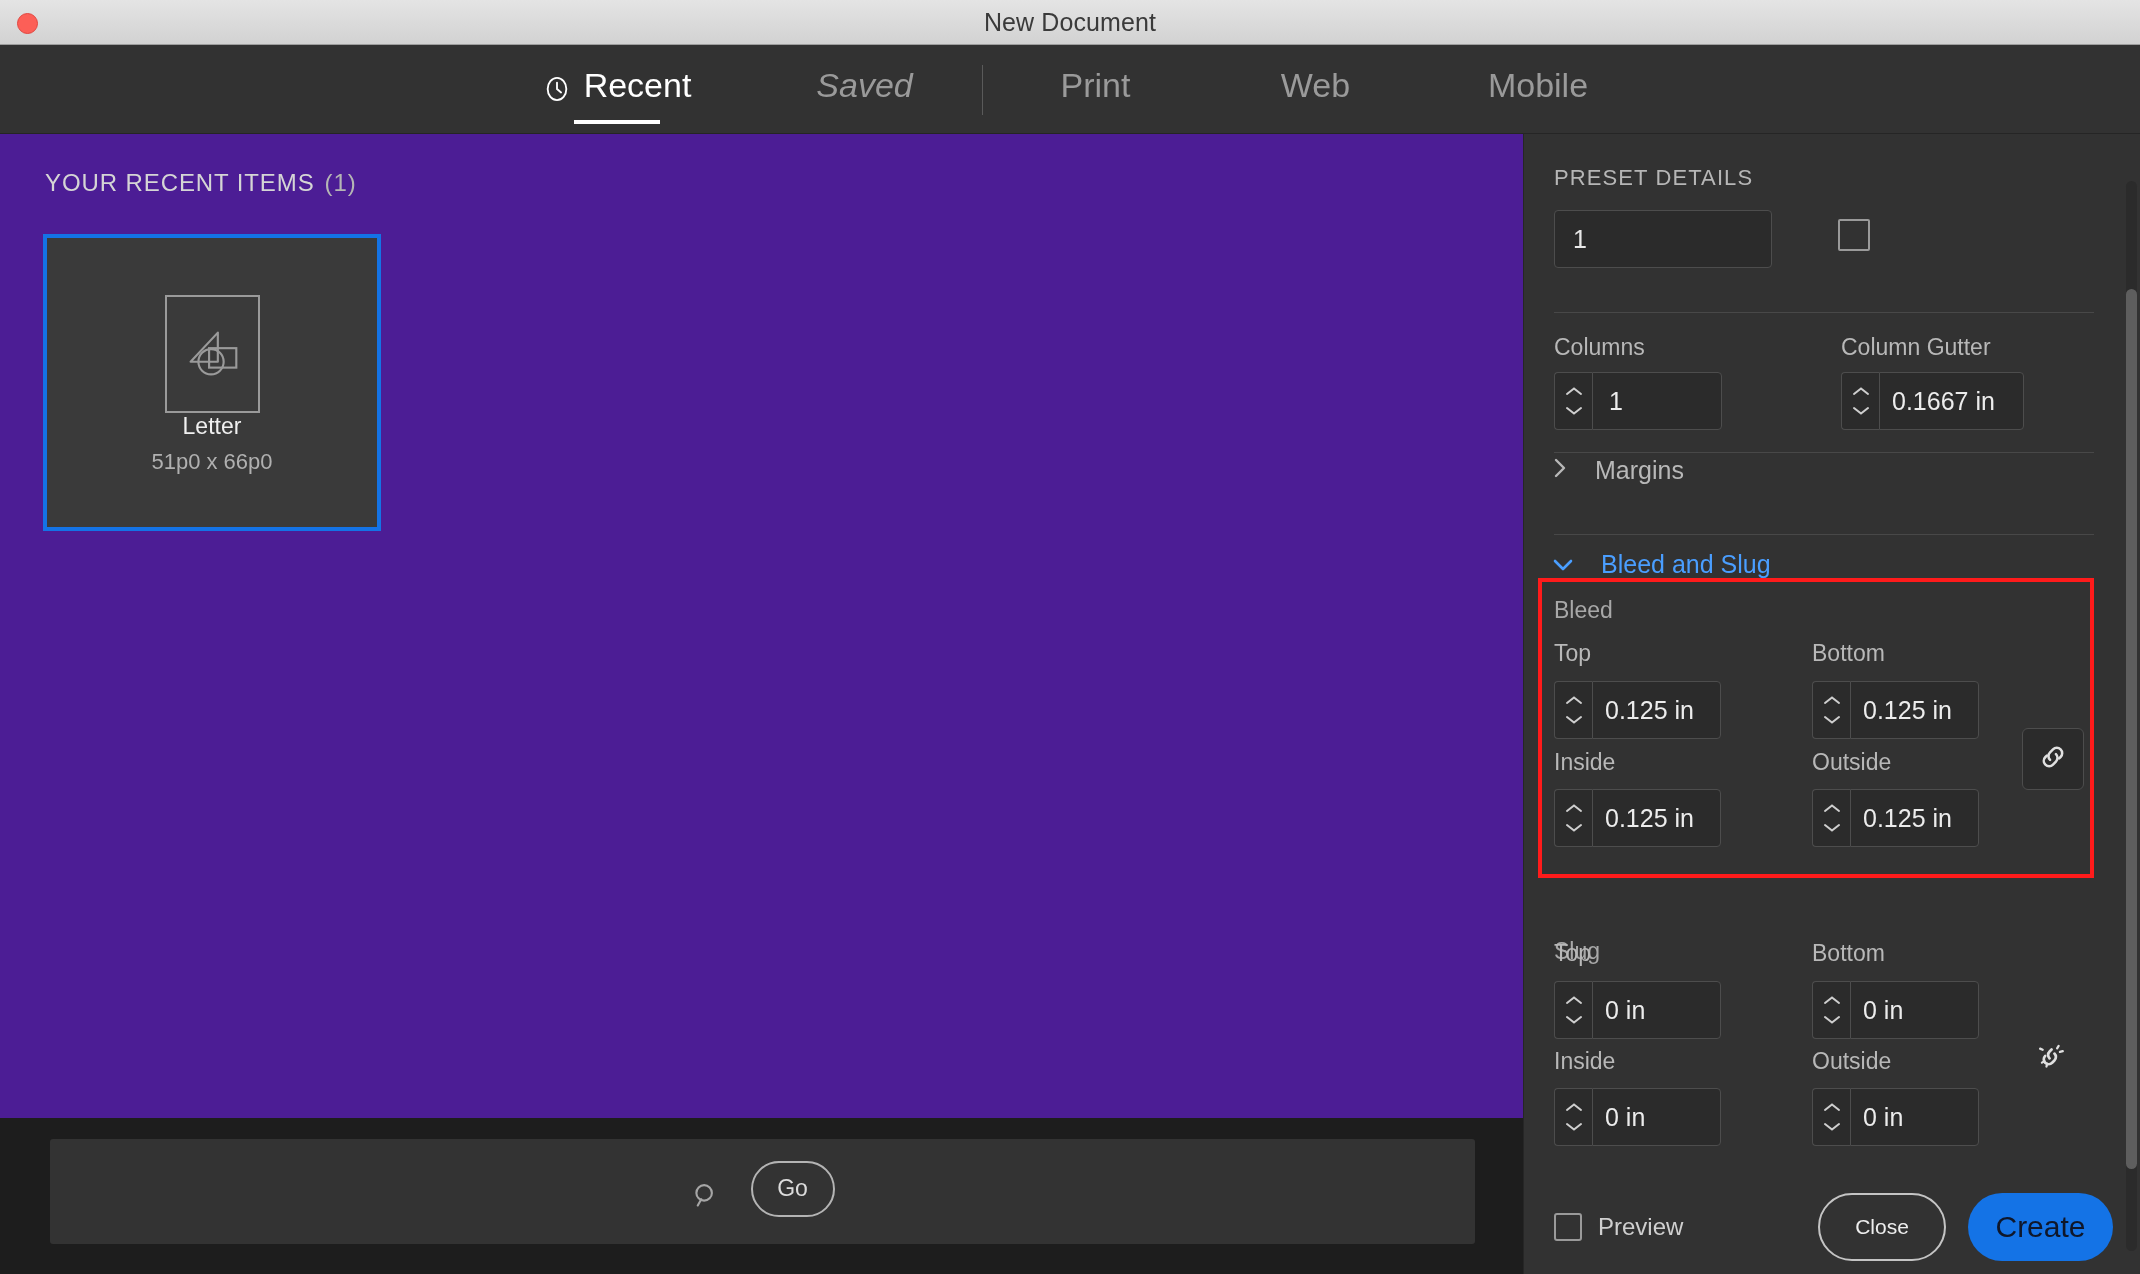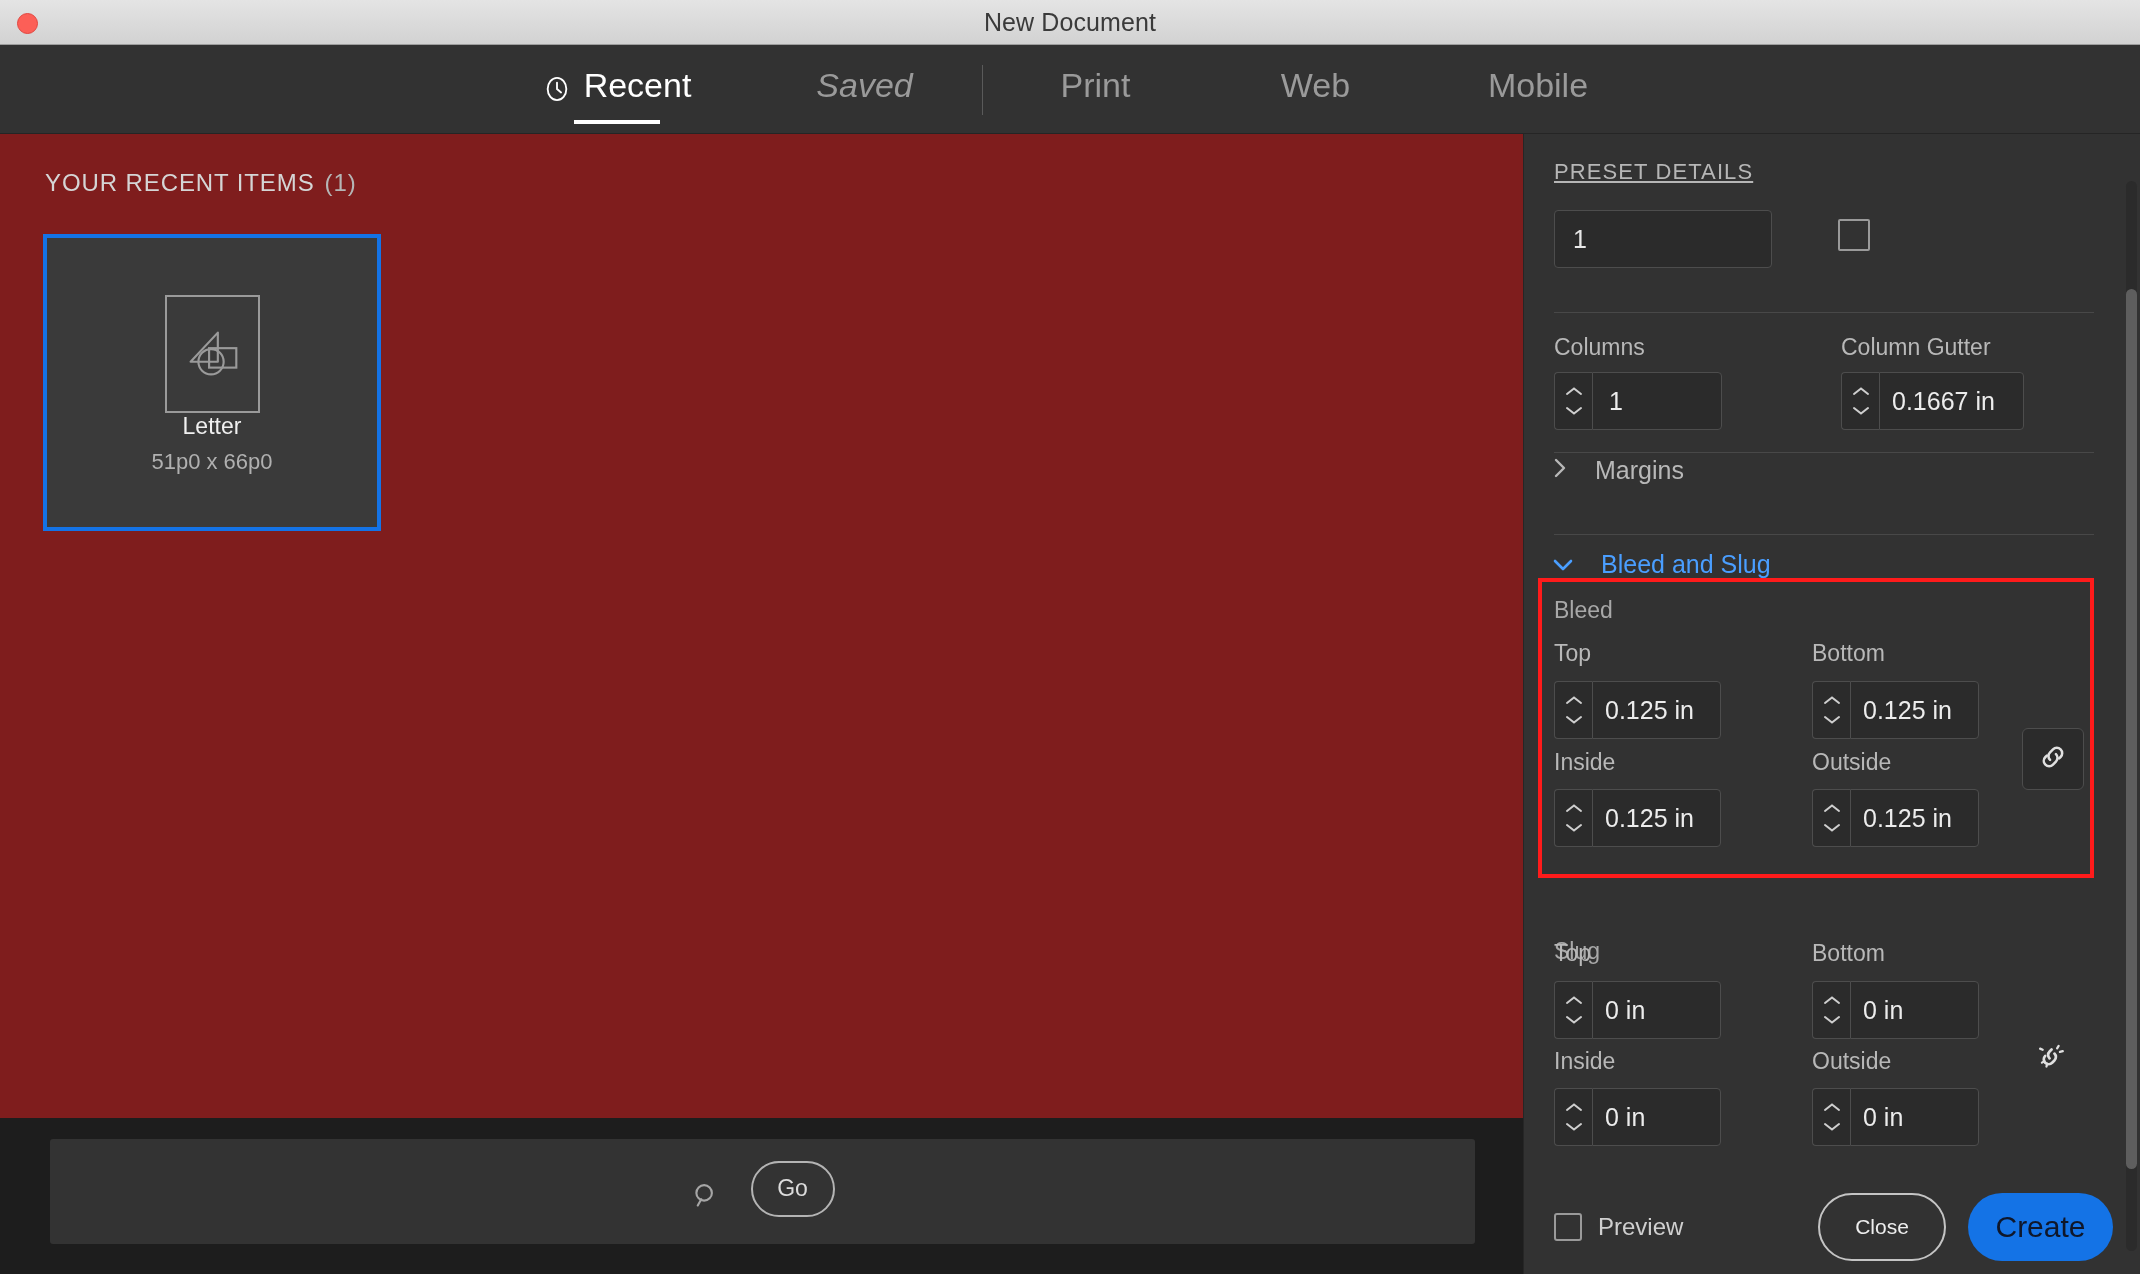--- a/index.html
+++ b/index.html
@@ -50,21 +50,21 @@
   .tab.active .underline { display: block; }
   .clock-icon { width: 28px; height: 28px; display: block; }
   .tab-sep {
     width: 1px; height: 50px; background: #5a5a5a; align-self: center;
     margin: 0 0px;
   }
 
   
   .main {
     position: absolute; left: 0; top: 134px; width: 1523px; height: 984px;
-    background: #7f1d1d;
+    background: #4c1d95;
     padding-left: 24px;
   }
   .recent-header {
     position: absolute; left: 45px; top: 35px;
     font-size: 24px; color: #d5d5d5; letter-spacing: 0.9px;
   }
   .recent-count { color: #b5b5b5; margin-left: 10px; }
 
   .card {
     position: absolute; left: 43px; top: 100px;
@@ -104,22 +104,22 @@
     font-family: "Liberation Sans", sans-serif; font-size: 23px;
     display: flex; align-items: center; justify-content: center; cursor: pointer;
   }
 
   
   .panel {
     position: absolute; left: 1523px; top: 134px; width: 617px; height: 1140px;
     background: #323232; border-left: 1px solid #262626;
   }
   .panel-title {
-    position: absolute; left: 30px; top: 25px;
-    font-size: 22px; color: #b6b6b6; letter-spacing: 1.1px; text-decoration: underline;
+    position: absolute; left: 30px; top: 31px;
+    font-size: 22px; color: #b6b6b6; letter-spacing: 1.1px;
   }
 
   .field-label { font-size: 23px; color: #b8b8b8; }
   .textbox {
     background: #2b2b2b; border: 1px solid #4d4d4d; border-radius: 4px;
     color: #e8e8e8; font-size: 25px; font-family: "Liberation Sans", sans-serif;
     display: flex; align-items: center;
   }
 
   .stepper { display: flex; align-items: stretch; }

